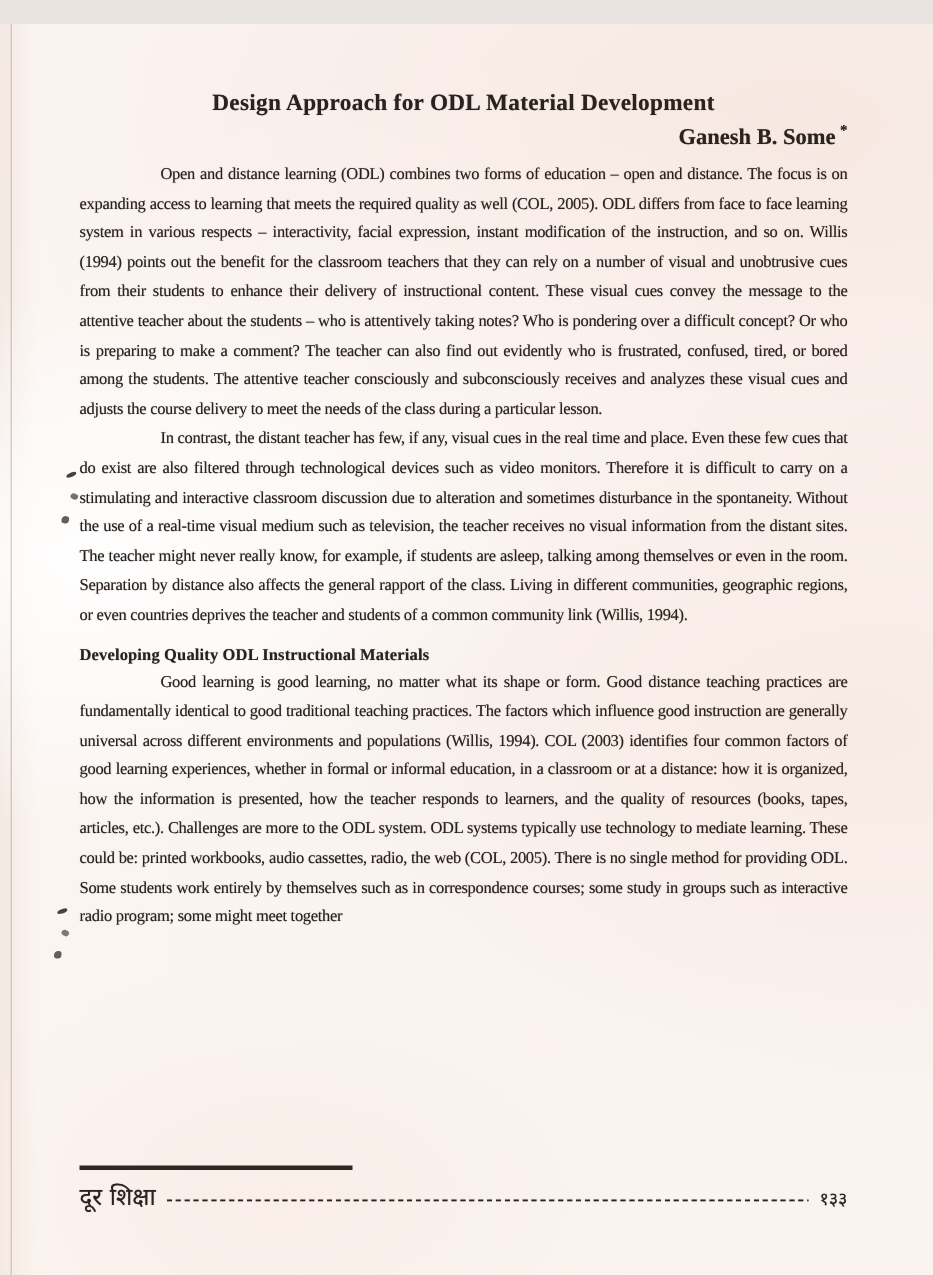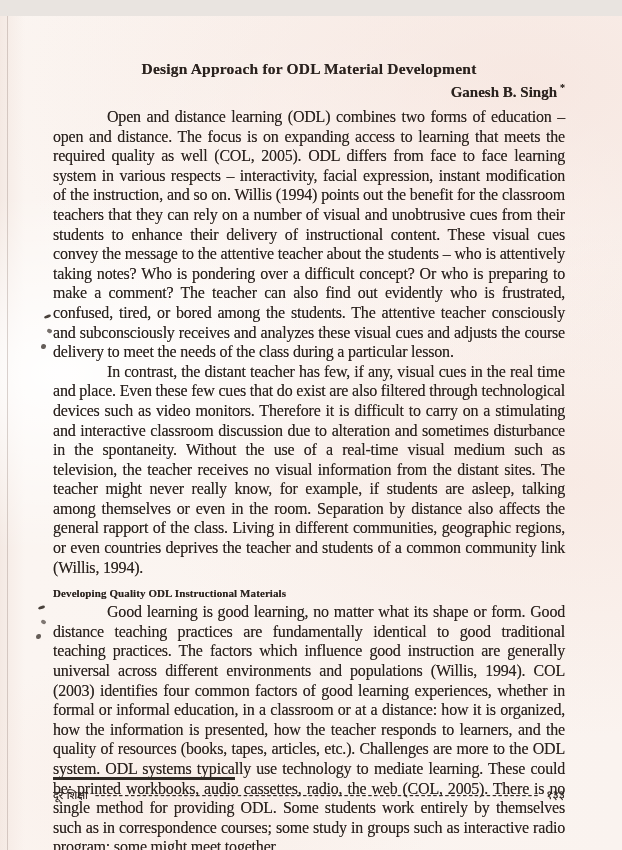--- a/index.html
+++ b/index.html
@@ -62,21 +62,21 @@
     font-weight: bold;
     font-size: 15px;
     margin: 4px 0 6px 0;
   }
   .author-line sup {
     font-size: 10px;
     margin-left: 3px;
   }
   p.body-para {
     margin: 0;
-    font-size: 16px;
+    font-size: 11px;
     line-height: 19.6px;
     letter-spacing: -0.2px;
     text-align: justify;
     text-indent: 54px;
   }
   .section-heading {
     margin: 10px 0 3px 0;
     font-size: 11px;
     font-weight: bold;
     letter-spacing: 0.1px;
@@ -101,21 +101,21 @@
   }
   .footnote-line sup { font-size: 9px; margin-right: 4px; }
   .journal-line {
     margin-top: 4px;
     display: flex;
     align-items: baseline;
     font-size: 13.5px;
   }
   .journal-name {
     font-family: "DejaVu Sans", "Liberation Sans", sans-serif;
-    font-size: 11px;
+    font-size: 16px;
     white-space: nowrap;
     margin-right: 7px;
   }
   .dashes {
     flex: 1;
     overflow: hidden;
     white-space: nowrap;
     letter-spacing: 1.6px;
     font-size: 13px;
     font-weight: bold;
@@ -137,21 +137,21 @@
   <div class="speck s2"></div>
   <div class="speck s3"></div>
   <div class="speck s4"></div>
   <div class="speck s5"></div>
   <div class="speck s6"></div>
 
   <div class="content">
     <h1 class="title">Design Approach for ODL Material Development</h1>
 
     <div class="author-line">
-      <span>Ganesh B. Singh</span><sup>*</sup>
+      <span>Ganesh B. Some</span><sup>*</sup>
     </div>
 
     <p class="body-para">Open and distance learning (ODL) combines two forms of education – open and distance. The focus is on expanding access to learning that meets the required quality as well (COL, 2005). ODL differs from face to face learning system in various respects – interactivity, facial expression, instant modification of the instruction, and so on. Willis (1994) points out the benefit for the classroom teachers that they can rely on a number of visual and unobtrusive cues from their students to enhance their delivery of instructional content. These visual cues convey the message to the attentive teacher about the students – who is attentively taking notes? Who is pondering over a difficult concept? Or who is preparing to make a comment? The teacher can also find out evidently who is frustrated, confused, tired, or bored among the students. The attentive teacher consciously and subconsciously receives and analyzes these visual cues and adjusts the course delivery to meet the needs of the class during a particular lesson.</p>
 
     <p class="body-para">In contrast, the distant teacher has few, if any, visual cues in the real time and place. Even these few cues that do exist are also filtered through technological devices such as video monitors. Therefore it is difficult to carry on a stimulating and interactive classroom discussion due to alteration and sometimes disturbance in the spontaneity. Without the use of a real-time visual medium such as television, the teacher receives no visual information from the distant sites. The teacher might never really know, for example, if students are asleep, talking among themselves or even in the room. Separation by distance also affects the general rapport of the class. Living in different communities, geographic regions, or even countries deprives the teacher and students of a common community link (Willis, 1994).</p>
 
     <h2 class="section-heading">Developing Quality ODL Instructional Materials</h2>
 
     <p class="body-para">Good learning is good learning, no matter what its shape or form. Good distance teaching practices are fundamentally identical to good traditional teaching practices. The factors which influence good instruction are generally universal across different environments and populations (Willis, 1994). COL (2003) identifies four common factors of good learning experiences, whether in formal or informal education, in a classroom or at a distance: how it is organized, how the information is presented, how the teacher responds to learners, and the quality of resources (books, tapes, articles, etc.). Challenges are more to the ODL system. ODL systems typically use technology to mediate learning. These could be: printed workbooks, audio cassettes, radio, the web (COL, 2005). There is no single method for providing ODL. Some students work entirely by themselves such as in correspondence courses; some study in groups such as interactive radio program; some might meet together</p>
   </div>

